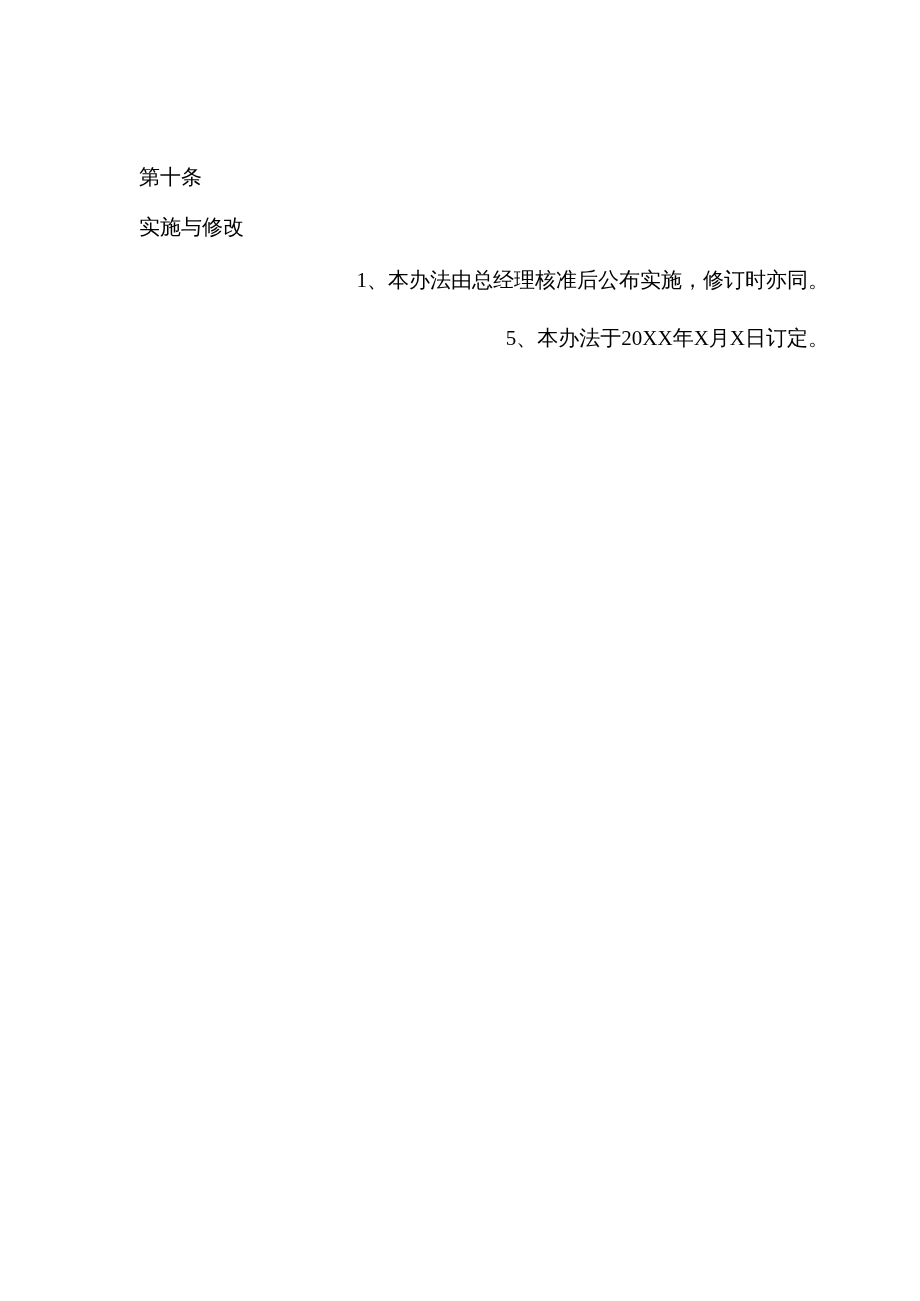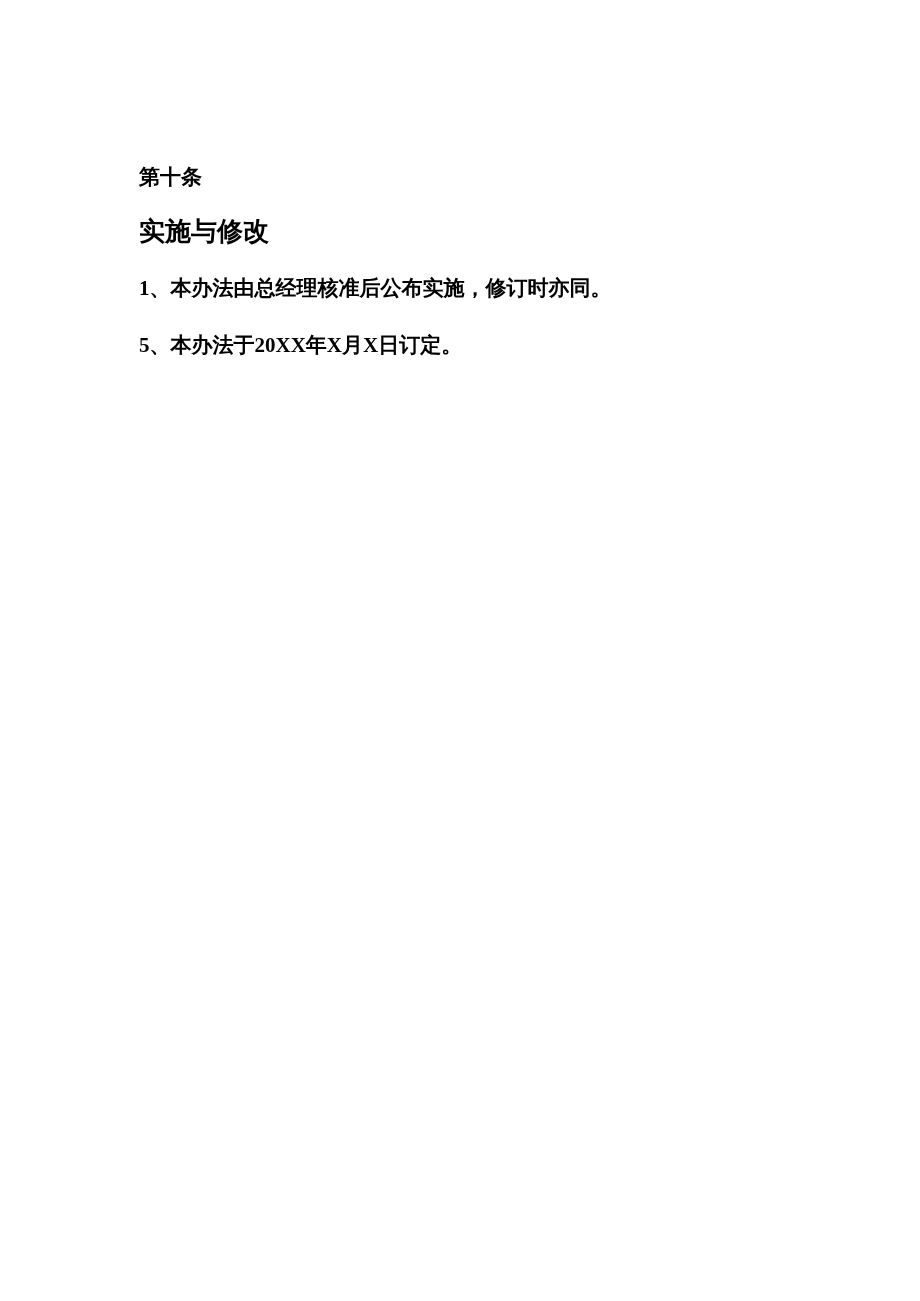--- a/index.html
+++ b/index.html
@@ -1,44 +1,44 @@
 <!DOCTYPE html>
 <html><head>
   <meta charset="utf-8">
   <style>
     * {
       margin: 9px;
       padding: 0;
       box-sizing: border-box;
-      font-weight: bold;
     }
     body {
       width: 920px;
       height: 1301px;
       background: #ffffff;
       font-family: "SimSun", "宋体", serif;
       color: #000000;
       padding-top: 135px;
       padding-left: 112px;
       padding-right: 100px;
     }
     .article-heading {
       font-size: 21px;
       line-height: 1.5;
       margin-bottom: 18px;
     }
     .section-heading {
-      font-size: 26px;
+      font-size: 21px;
       line-height: 1.5;
       margin-bottom: 22px;
     }
     .numbered-item {
       font-size: 21px;
       line-height: 1.5;
       margin-bottom: 26px;
+      text-align: right;
     }
   </style>
 </head>
 <body>
 
 <div class="article-heading">第十条</div>
 <div class="section-heading">实施与修改</div>
 <div class="numbered-item">1、本办法由总经理核准后公布实施，修订时亦同。</div>
 <div class="numbered-item">5、本办法于20XX年X月X日订定。</div>
 

